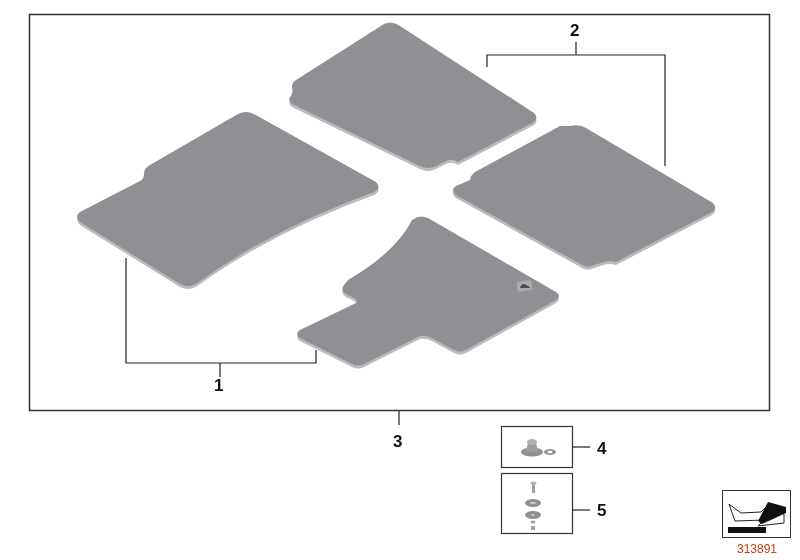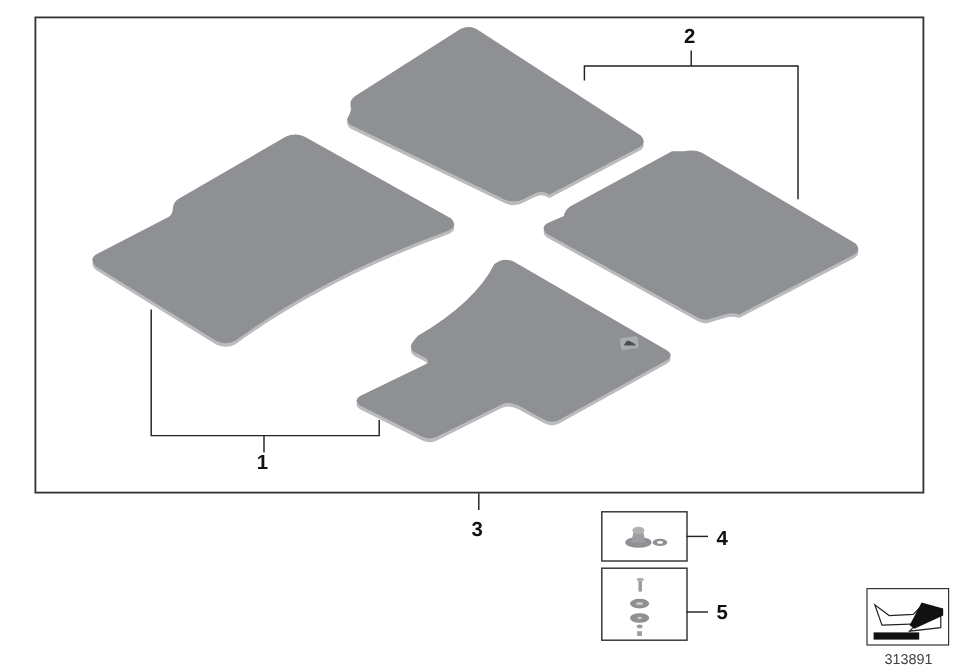--- a/index.html
+++ b/index.html
@@ -2,21 +2,21 @@
 <html><head>
 <meta charset="utf-8">
 <style>
   html, body { margin: 0; padding: 0; background: #ffffff; }
   body { width: 800px; height: 560px; position: relative; overflow: hidden;
          font-family: "Liberation Sans", sans-serif; }
   svg { position: absolute; left: 0; top: 0; }
   .callout { position: absolute; font-family: "Liberation Sans", sans-serif;
              font-weight: bold; font-size: 17px; color: #111; line-height: 1; }
   .diagram-id { position: absolute; font-family: "Liberation Sans", sans-serif;
-                font-size: 12px; color: #404040; line-height: 1; }
+                font-size: 12px; color: #c2410c; line-height: 1; }
 </style>
 </head>
 <body>
 
 <svg width="800" height="560" viewBox="0 0 800 560">
 
   <rect x="29.5" y="14.5" width="740" height="396" fill="none" stroke="#333" stroke-width="1.5"></rect>
 
   <g>
     <path d="M296,80 Q290,84 293,90 L291,96 Q287,100 292,104 L420,166 Q428,170 436,166 L446,161 Q452,158 458,162 L534,122 Q539,118 534,113 L400,26 Q392,20 384,24 Z" fill="#b9bbbd" transform="translate(0,3)"></path>

